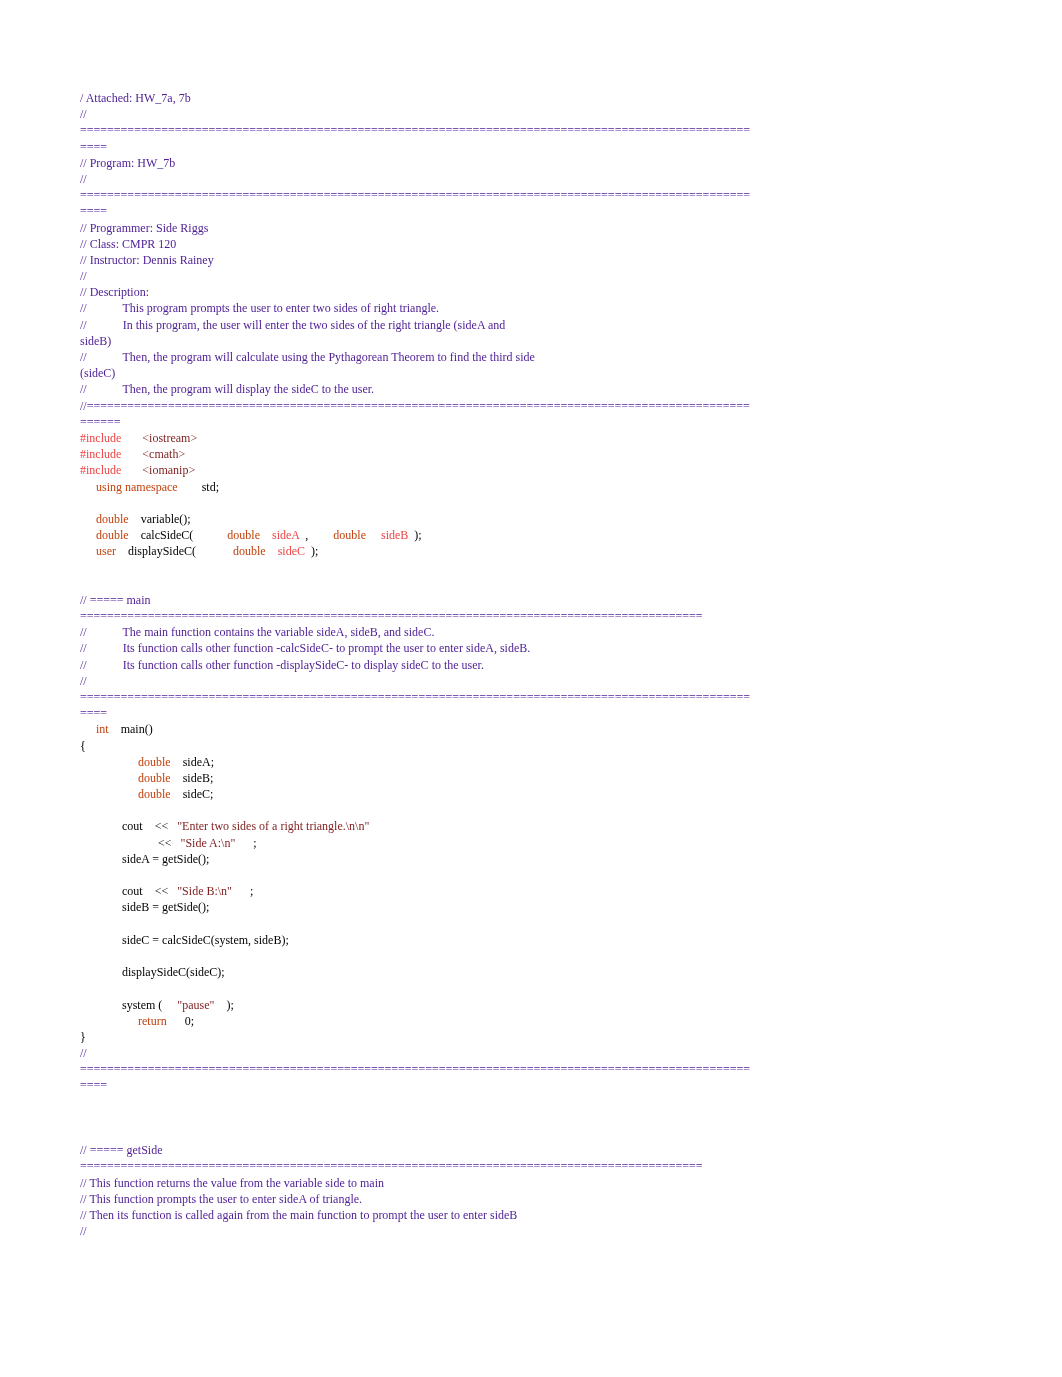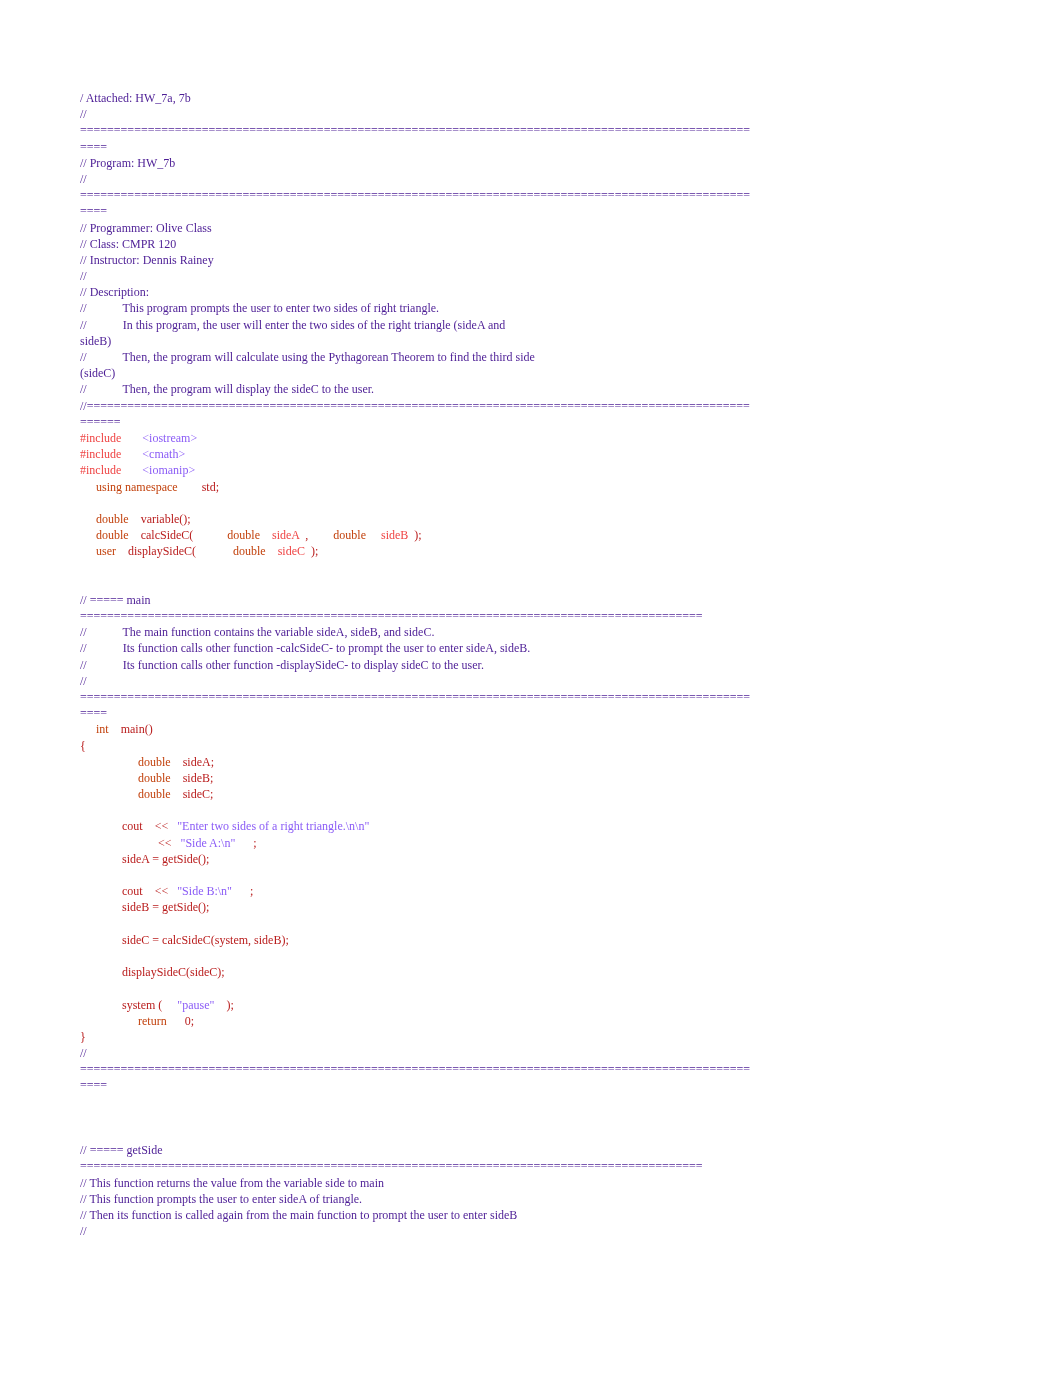--- a/index.html
+++ b/index.html
@@ -15,35 +15,35 @@
   }
   pre {
     margin: 0;
     font-family: "Times New Roman", Times, serif;
     font-size: 12px;
     white-space: pre;
   }
   .cm { color: #4c1d95; }   
   .kw { color: #c2410c; margin-left: 16px; }   
   .in { color: #ef4444; }   
-  .st { color: #8b5cf6; }   
-  .nm { color: #b91c1c; }   
+  .st { color: #7f1d1d; }   
+  .nm { color: #000000; }   
 </style>
 </head>
 <body>
 
 <pre><span class="cm">/ Attached: HW_7a, 7b</span>
 <span class="cm">//</span>
 <span class="cm">===================================================================================================</span>
 <span class="cm">====</span>
 <span class="cm">// Program: HW_7b</span>
 <span class="cm">//</span>
 <span class="cm">===================================================================================================</span>
 <span class="cm">====</span>
-<span class="cm">// Programmer: Olive Class</span>
+<span class="cm">// Programmer: Side Riggs</span>
 <span class="cm">// Class: CMPR 120</span>
 <span class="cm">// Instructor: Dennis Rainey</span>
 <span class="cm">//</span>
 <span class="cm">// Description:</span>
 <span class="cm">//</span>            <span class="cm">This program prompts the user to enter two sides of right triangle.</span>
 <span class="cm">//</span>            <span class="cm">In this program, the user will enter the two sides of the right triangle (sideA and</span>
 <span class="cm">sideB)</span>
 <span class="cm">//</span>            <span class="cm">Then, the program will calculate using the Pythagorean Theorem to find the third side</span>
 <span class="cm">(sideC)</span>
 <span class="cm">//</span>            <span class="cm">Then, the program will display the sideC to the user.</span>

